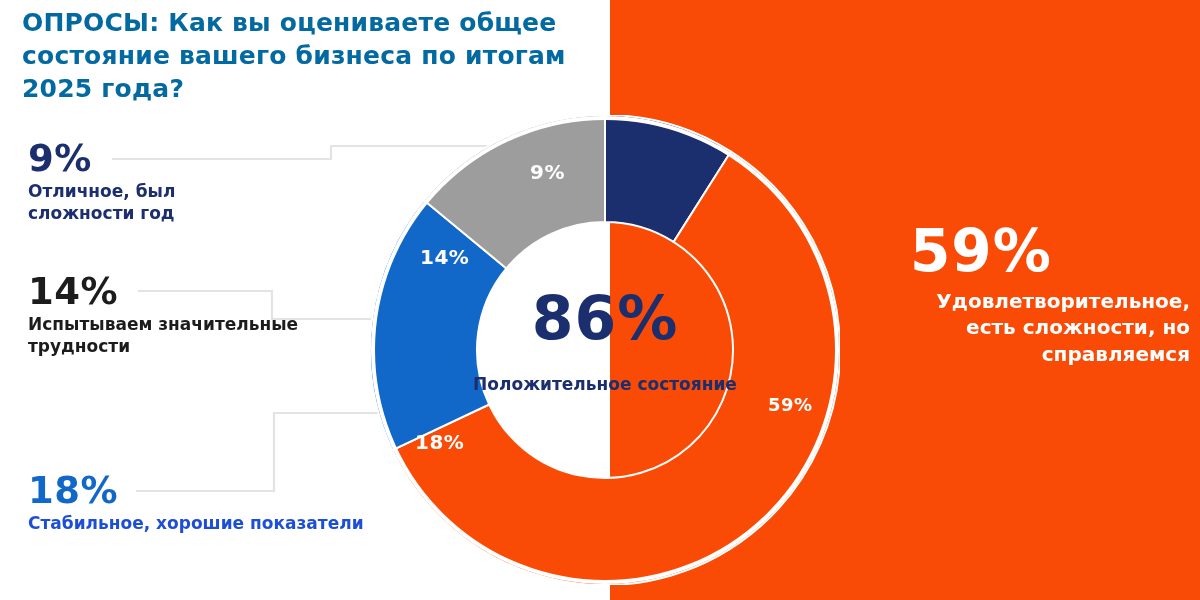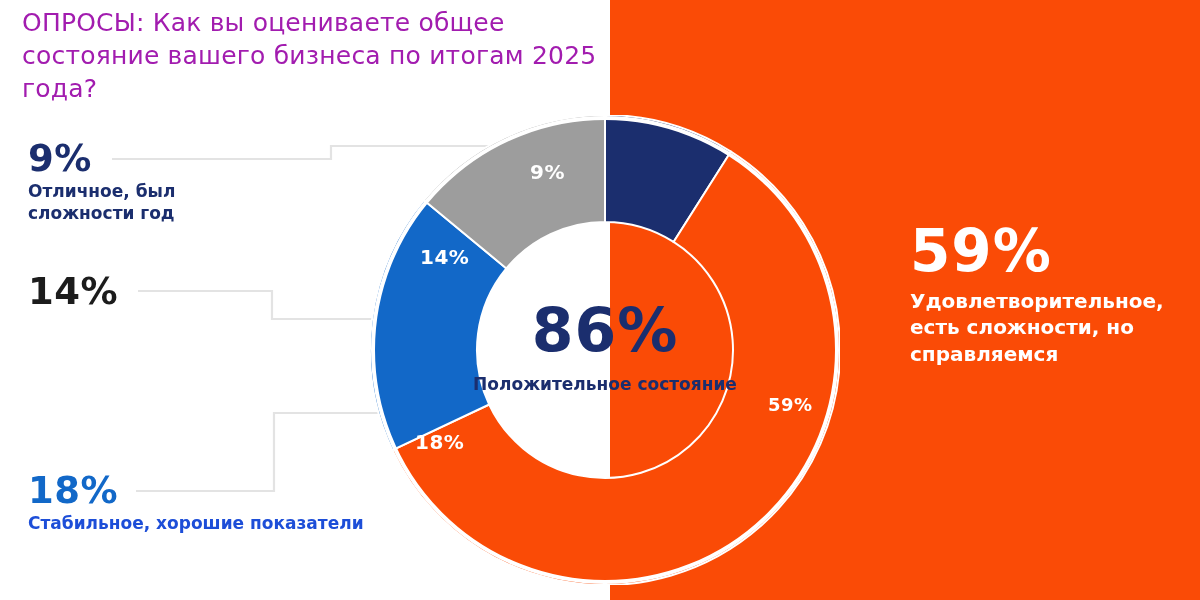--- a/index.html
+++ b/index.html
@@ -16,26 +16,27 @@
     background:#fa4b06;
   }
   .rp-inner{position:absolute;left:300px;top:222px;width:280px;}
   .rp-pct{
     font-size:58px;font-weight:700;color:#ffffff;letter-spacing:1px;
     line-height:1;margin:0 0 8px 0;
   }
   .rp-desc{
     font-size:20px;font-weight:700;color:#ffffff;line-height:1.32;
     margin:0;
+    text-align:right;
   }
 
   
   .title{
     position:absolute;left:22px;top:6px;width:580px;
-    font-size:25px;font-weight:400;color:#a21caf;
+    font-size:25px;font-weight:700;color:#0369a1;
     line-height:1.32;letter-spacing:0.2px;
     margin:0;
   }
 
   
   .callout{position:absolute;}
   .co-pct{
     font-size:37px;font-weight:700;line-height:1;margin:0 0 4px 0;
     letter-spacing:0.5px;
   }
@@ -65,21 +66,21 @@
     position:absolute;left:0;top:0;width:470px;height:470px;
     display:flex;flex-direction:column;align-items:center;justify-content:center;
     pointer-events:none;
   }
   .center-pct{
     font-size:60px;font-weight:700;color:#1b2e6e;line-height:1;
     letter-spacing:1px;margin:0 0 10px 0;
   }
   .center-desc{
     font-size:17px;font-weight:700;color:#1b2e6e;line-height:1.25;
-    text-align:left;margin:4px;
+    text-align:left;margin:16px;
   }
 
   .seg-label{
     position:absolute;font-size:20px;font-weight:700;color:#ffffff;
     letter-spacing:0.5px;white-space:nowrap;
   }
   .seg-9{left:530px;top:160px;}
   .seg-14{left:420px;top:245px;}
   .seg-18{left:415px;top:430px;}
   .seg-59{left:768px;top:394px;font-size:18px;}
@@ -107,20 +108,21 @@
     <path d="M136 491 L274 491 L274 413 L418 413" fill="none" stroke="#e3e3e3" stroke-width="2.2"></path>
   </svg>
 
   <div class="callout callout-9">
     <p class="co-pct">9%</p>
     <p class="co-desc">Отличное, был сложности год</p>
   </div>
 
   <div class="callout callout-14">
     <p class="co-pct">14%</p>
+    <p class="co-desc">Испытываем значительные трудности</p>
   </div>
 
   <div class="callout callout-18">
     <p class="co-pct">18%</p>
     <p class="co-desc">Стабильное, хорошие показатели</p>
   </div>
 
   <div class="donut-wrap">
     <svg class="donut" viewBox="0 0 470 470" width="470" height="470">
       <g id="donut-slices">

